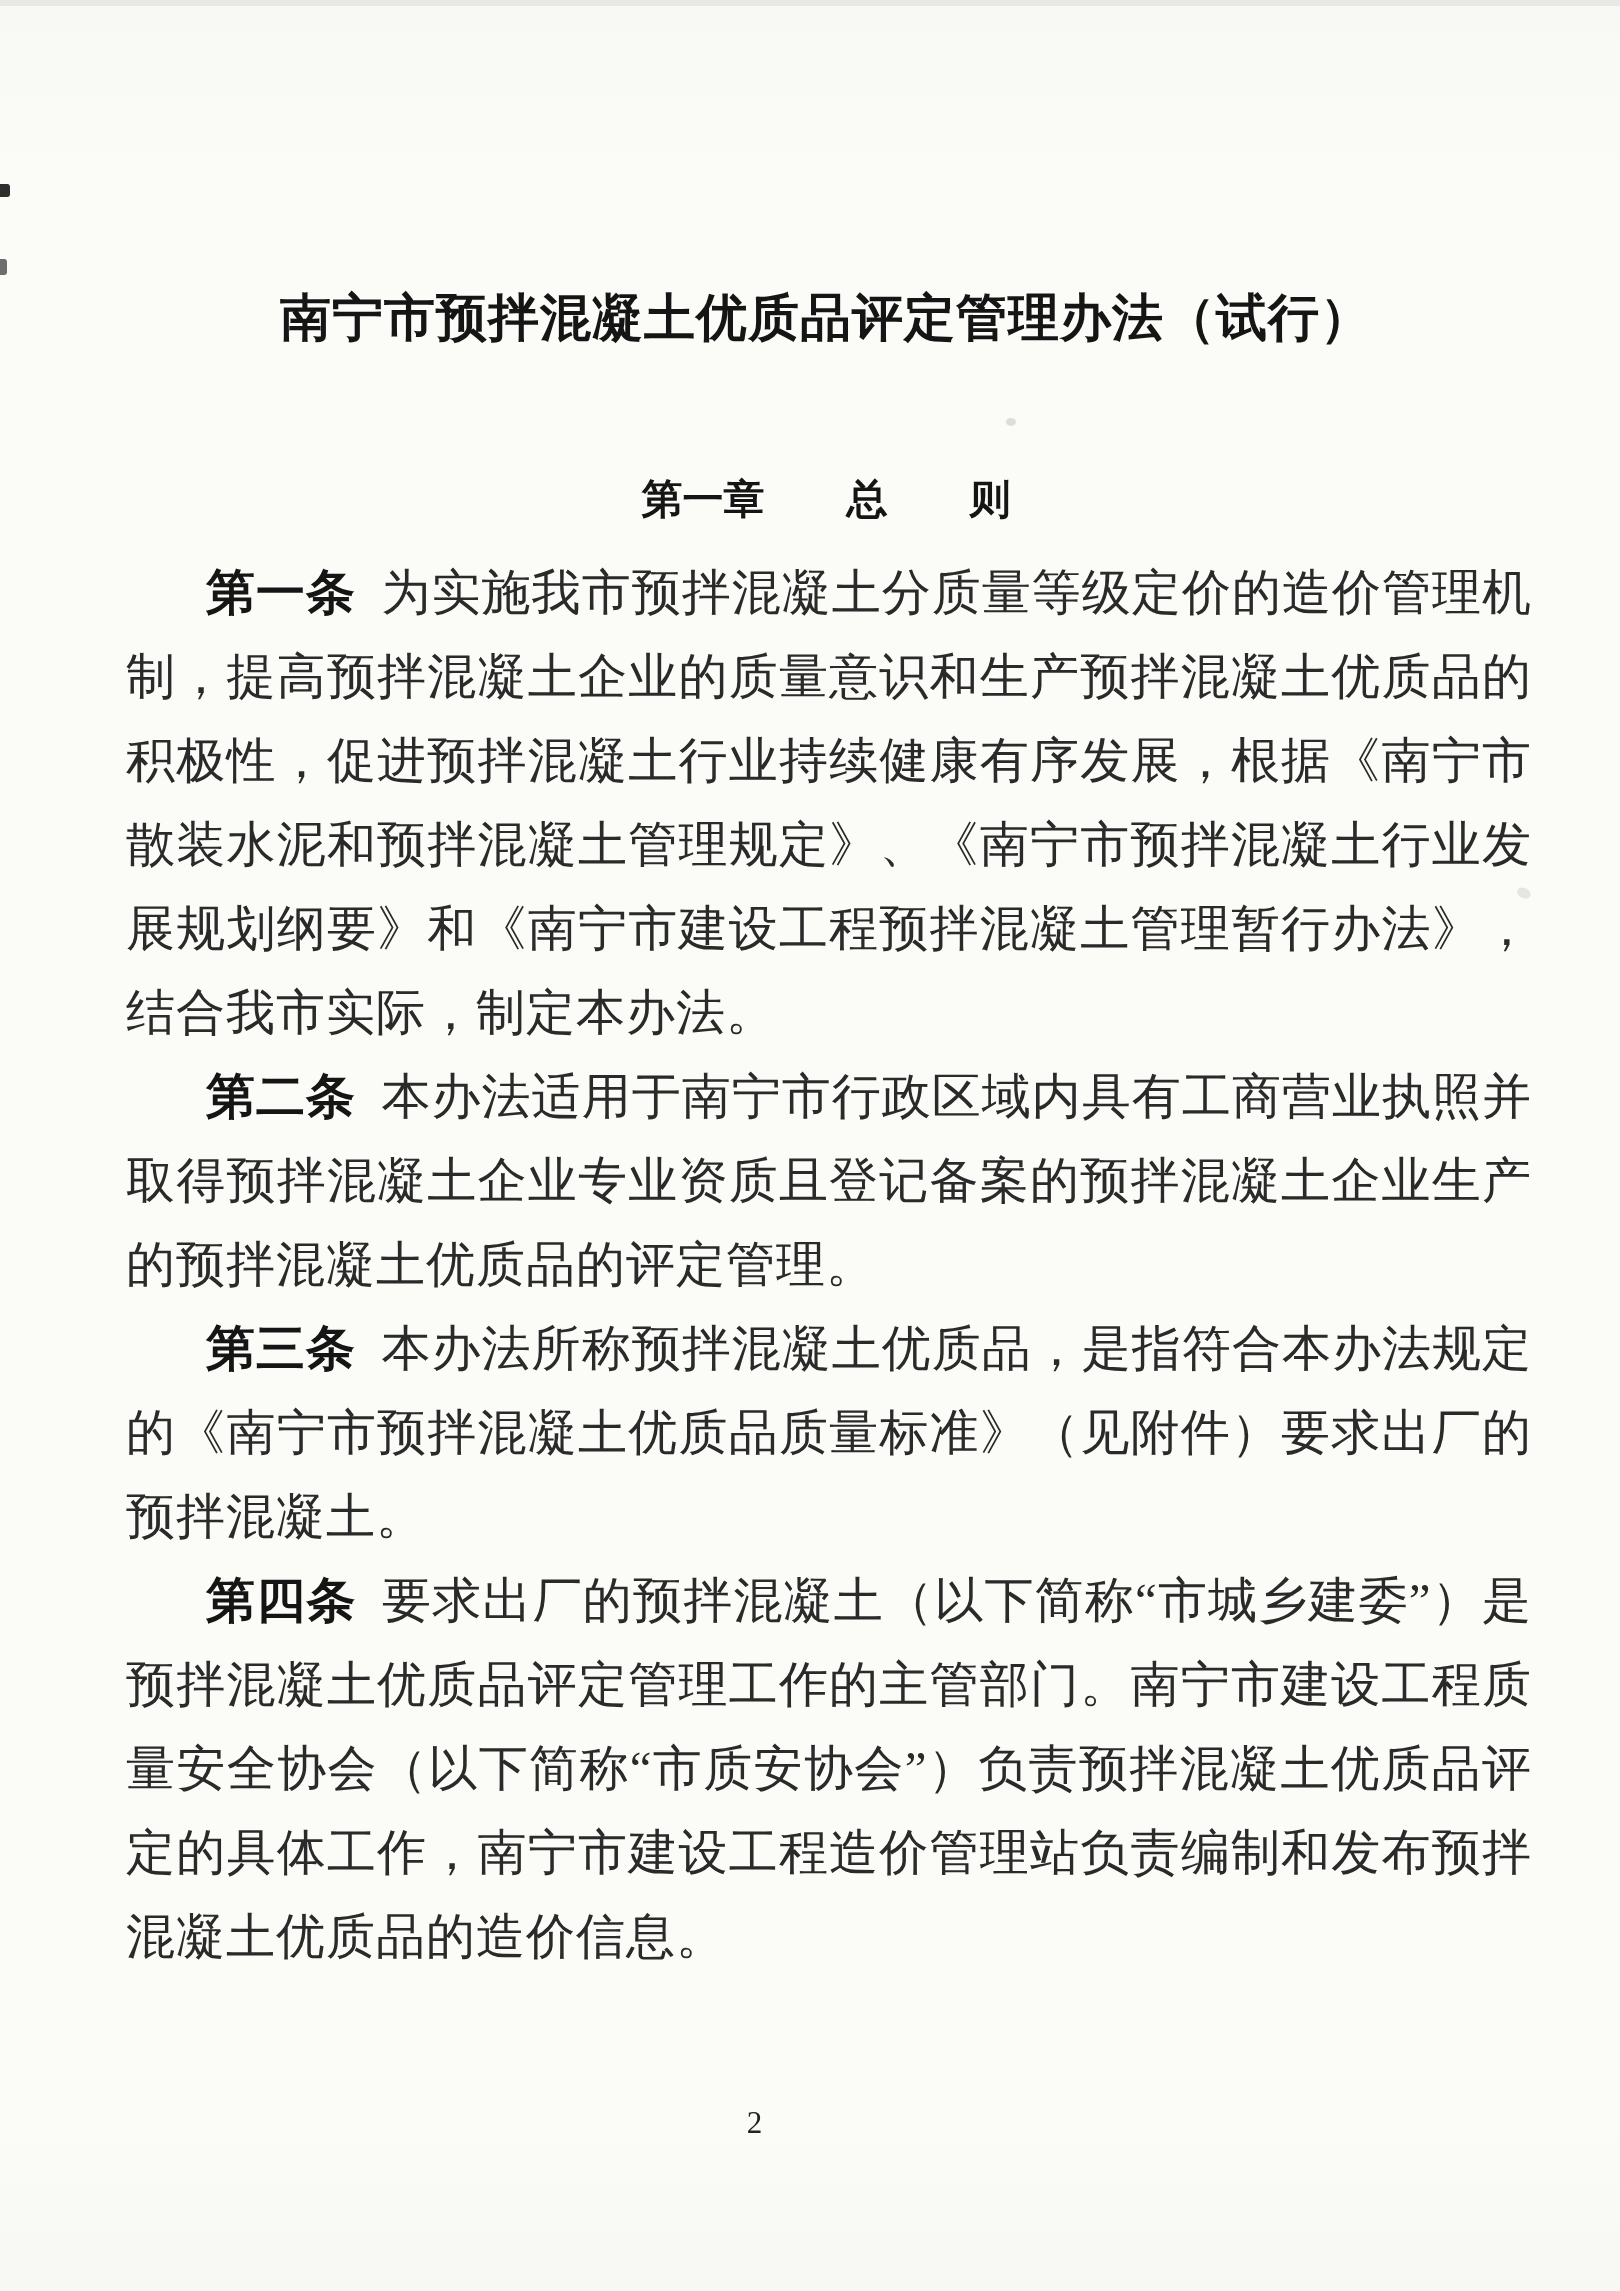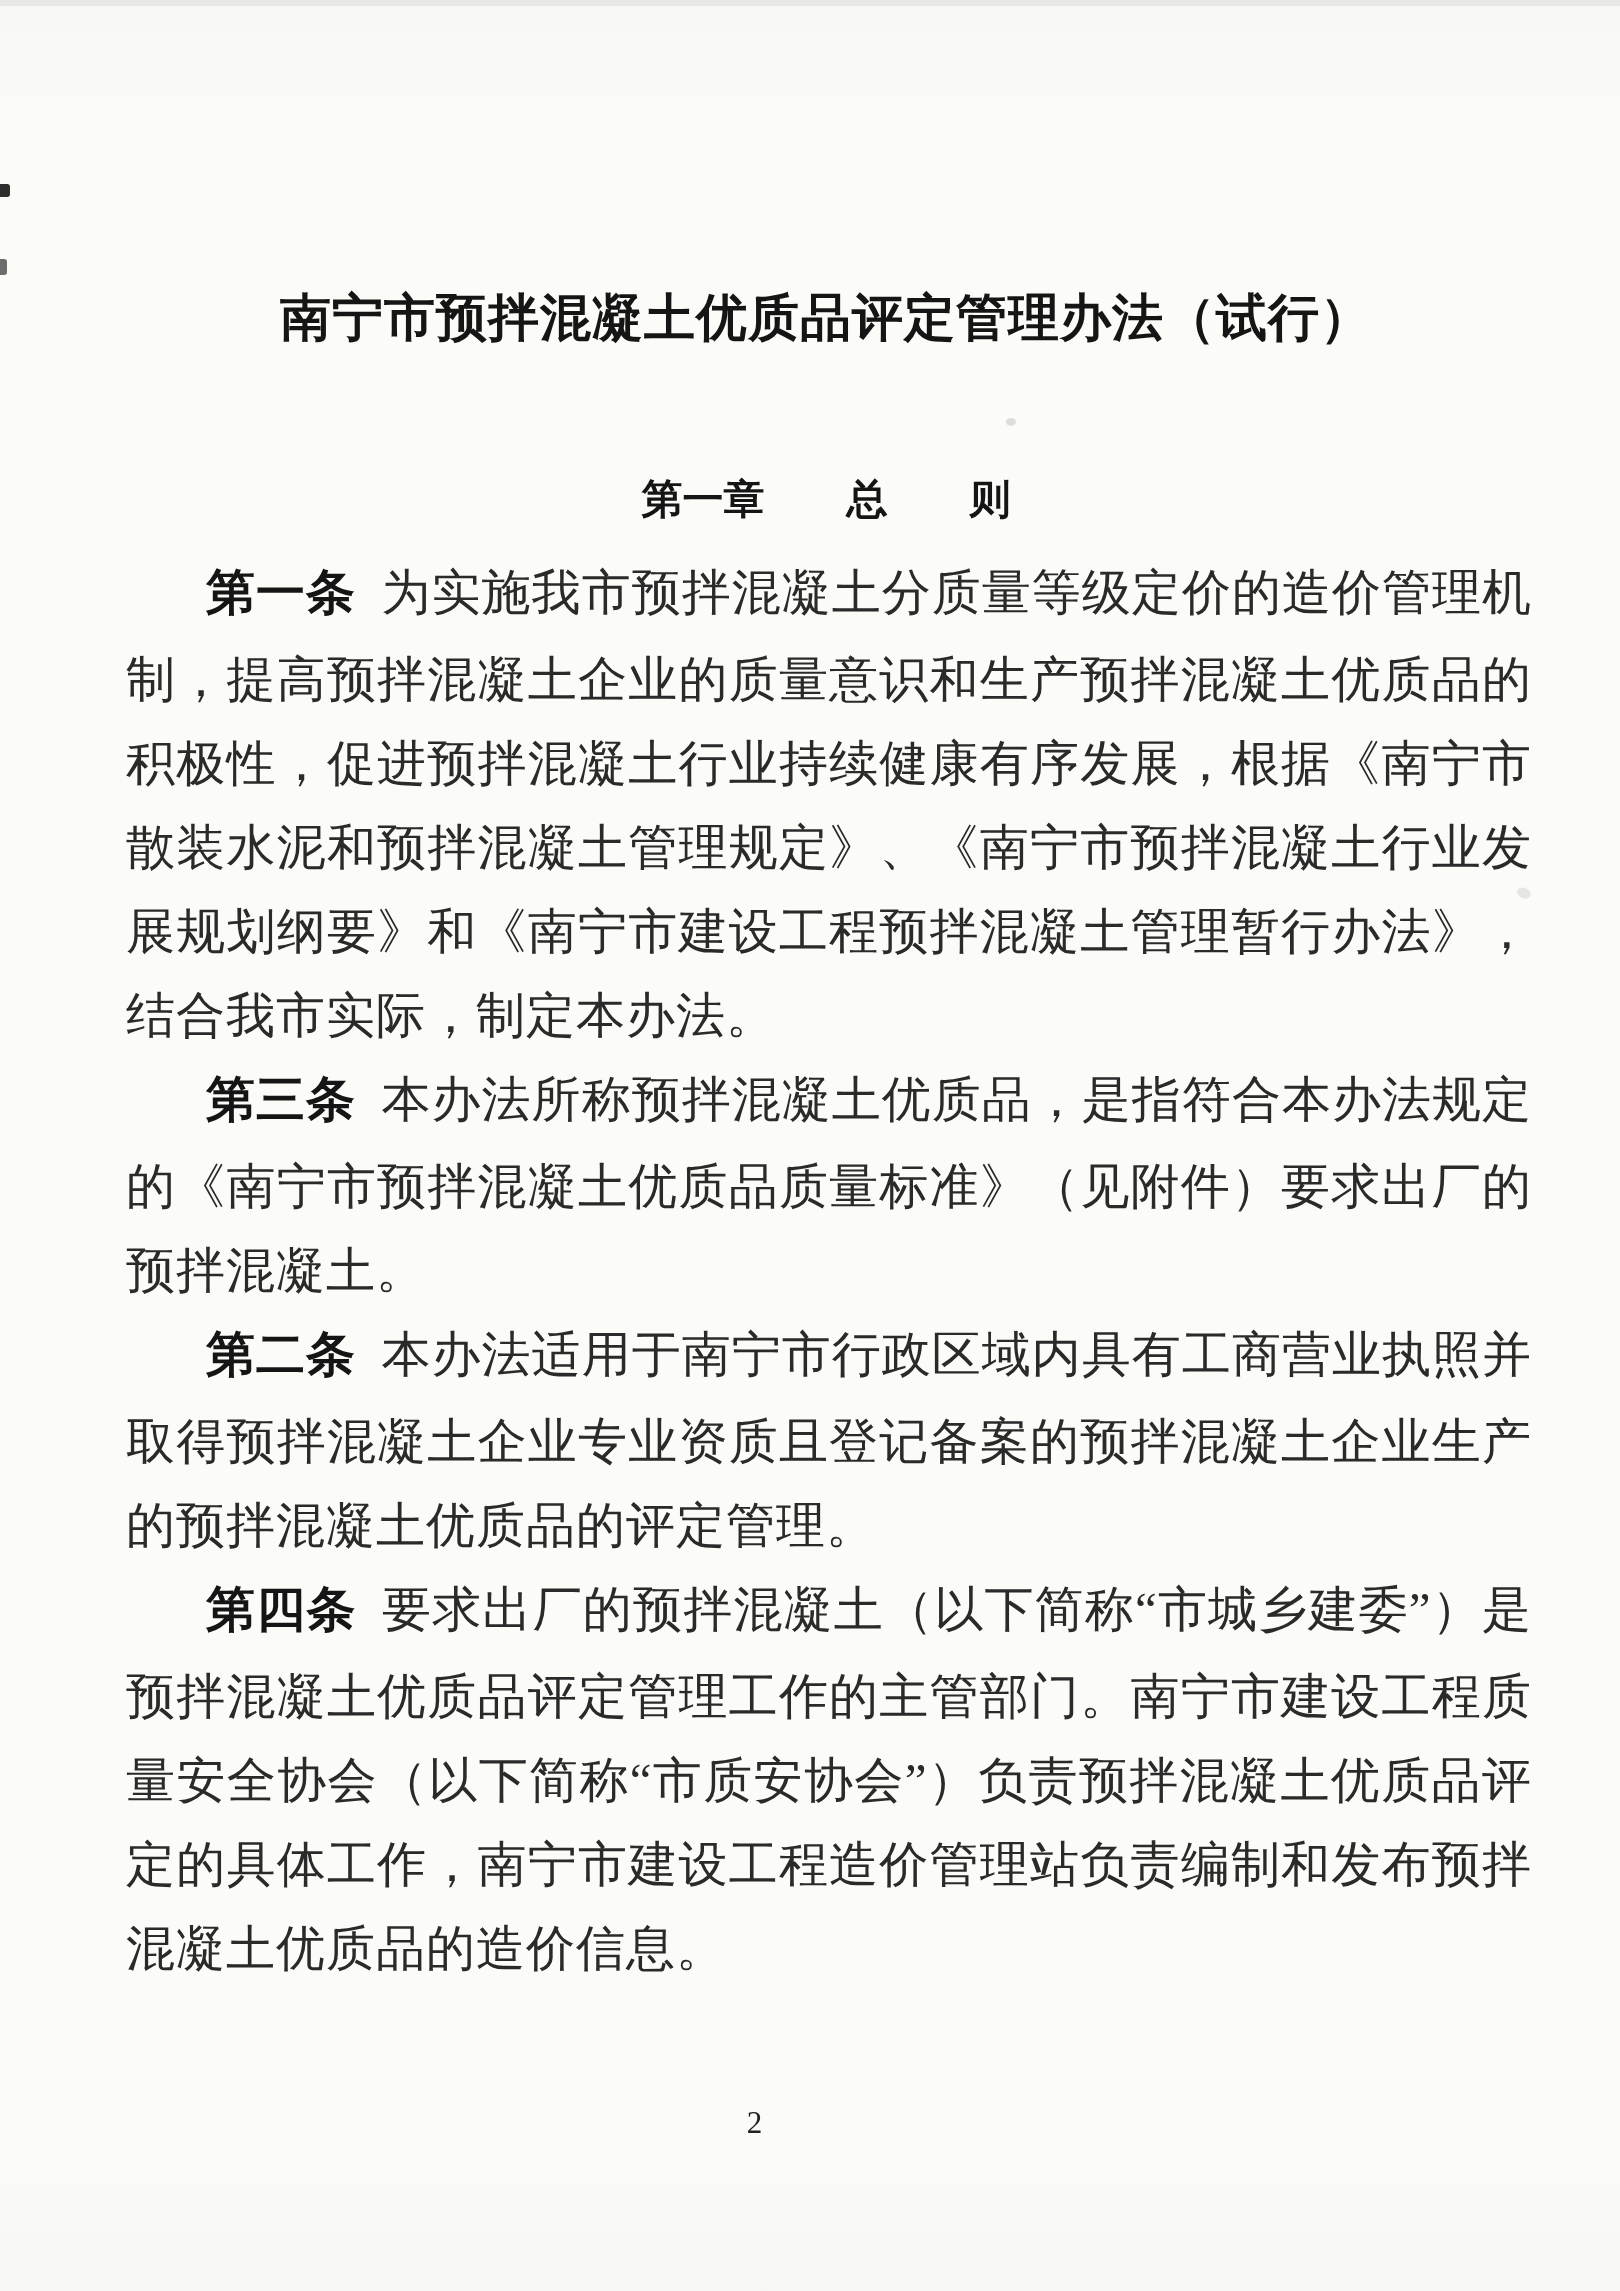--- a/index.html
+++ b/index.html
@@ -54,21 +54,20 @@
     text-align: justify;
     text-align-last: left;
     text-indent: 80px;
     letter-spacing: 1px;
     color: var(--ink);
   }
   .article-label {
     font-weight: 700;
     color: var(--ink-strong);
     margin-right: 25.5px;
-    font-family: Liberation Mono, monospace;
   }
   .page-number {
     position: absolute;
     top: 2099px;
     left: 0;
     width: 1509px;
     text-align: center;
     font-size: 31px;
     line-height: 35px;
     color: #222;
@@ -125,23 +124,23 @@
   <div class="smudge-b"></div>
 
   <h1 class="doc-title">南宁市预拌混凝土优质品评定管理办法（试行）</h1>
 
   <h2 class="chapter">第一章　　总　　则</h2>
 
   <div class="doc-body">
 
     <p class="para"><span class="article-label">第一条</span><span>为实施我市预拌混凝土分质量等级定价的造价管理机制，提高预拌混凝土企业的质量意识和生产预拌混凝土优质品的积极性，促进预拌混凝土行业持续健康有序发展，根据《南宁市散装水泥和预拌混凝土管理规定》、《南宁市预拌混凝土行业发展规划纲要》和《南宁市建设工程预拌混凝土管理暂行办法》，结合我市实际，制定本办法。</span></p>
 
+    <p class="para"><span class="article-label">第二条</span><span>本办法适用于南宁市行政区域内具有工商营业执照并取得预拌混凝土企业专业资质且登记备案的预拌混凝土企业生产的预拌混凝土优质品的评定管理。</span></p>
+
     <p class="para"><span class="article-label">第三条</span><span>本办法所称预拌混凝土优质品，是指符合本办法规定的《南宁市预拌混凝土优质品质量标准》（见附件）要求出厂的预拌混凝土。</span></p>
-
-    <p class="para"><span class="article-label">第二条</span><span>本办法适用于南宁市行政区域内具有工商营业执照并取得预拌混凝土企业专业资质且登记备案的预拌混凝土企业生产的预拌混凝土优质品的评定管理。</span></p>
 
     <p class="para"><span class="article-label">第四条</span><span>要求出厂的预拌混凝土（以下简称“市城乡建委”）是预拌混凝土优质品评定管理工作的主管部门。南宁市建设工程质量安全协会（以下简称“市质安协会”）负责预拌混凝土优质品评定的具体工作，南宁市建设工程造价管理站负责编制和发布预拌混凝土优质品的造价信息。</span></p>
 
   </div>
 
   <div class="page-number">2</div>
 
 </div>
 
 

